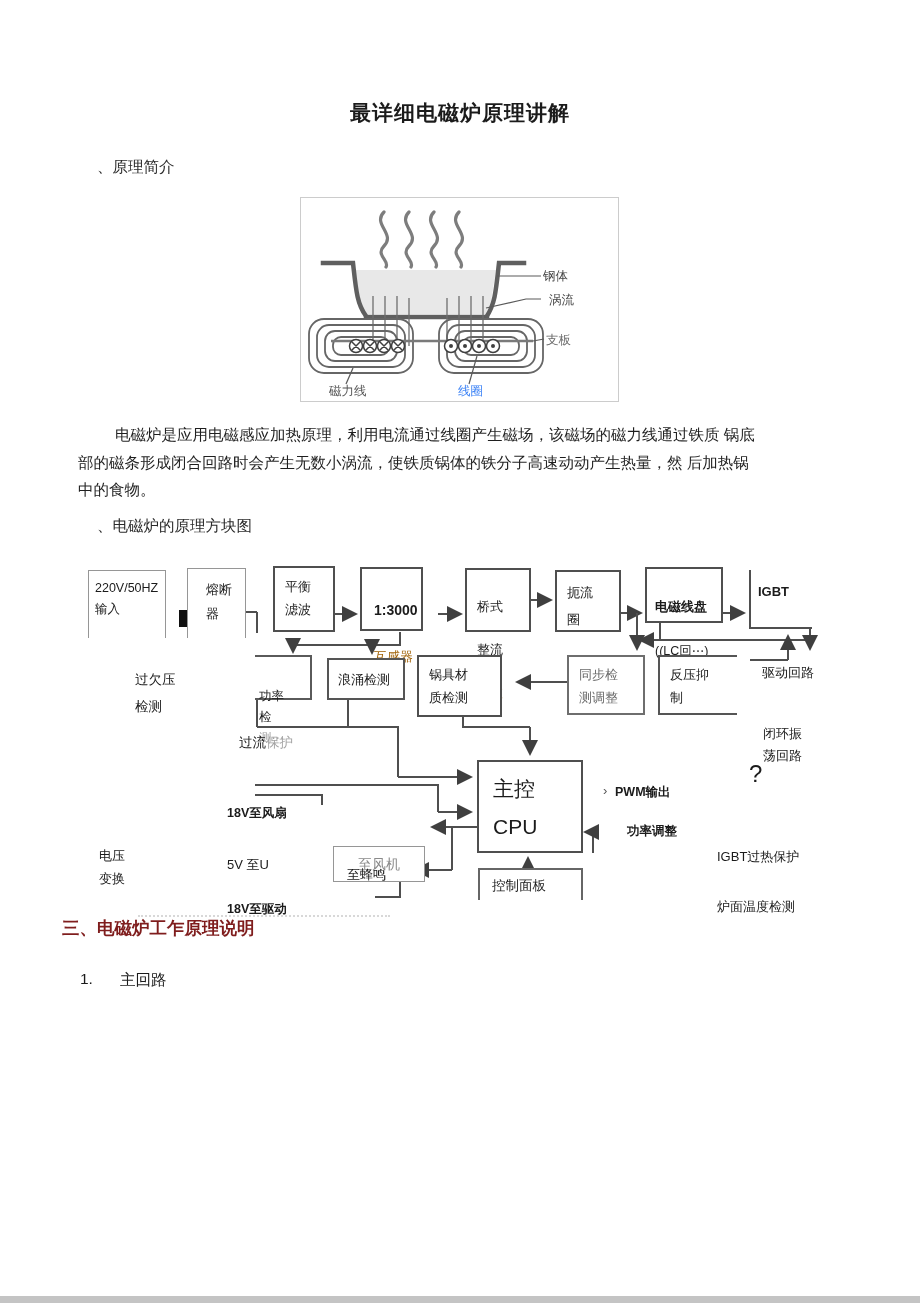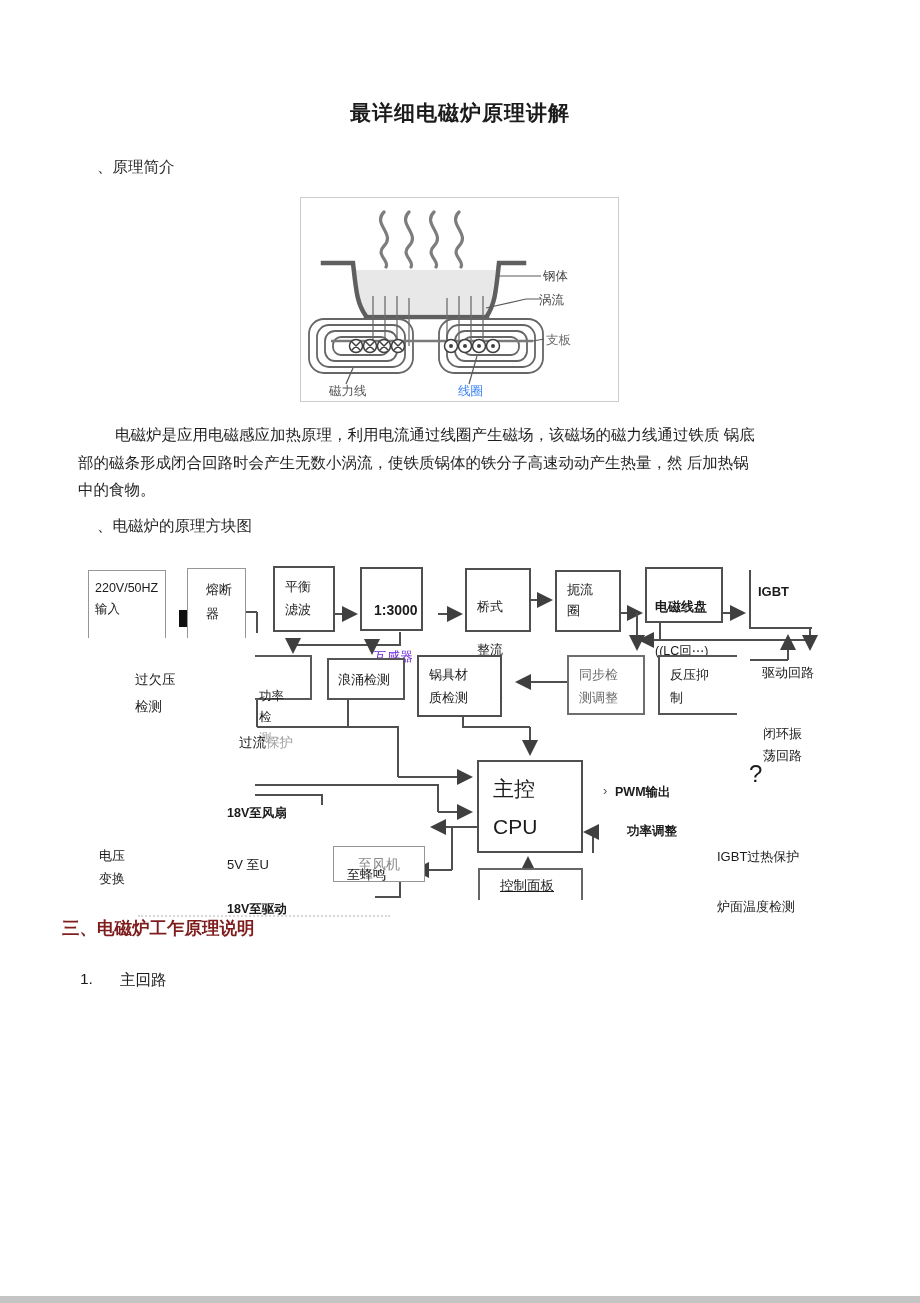--- a/index.html
+++ b/index.html
@@ -15,21 +15,21 @@
   .para .ind{text-indent:37px;display:block;}
   .figure{left:300px;top:197px;width:317px;height:203px;border:1px solid #cccccc;background:#fff;}
   
   .diagram{left:75px;top:550px;width:845px;height:370px;}
   .bx{position:absolute;box-sizing:border-box;border:2px solid #4f4f4f;background:#ffffff;
       font-size:13px;line-height:21px;white-space:pre-line;color:#1b1b1b;}
   .thin{border-width:1px;border-color:#969696;}
   .nobottom{border-bottom:none;}
   .noleft{border-left:none;}
   .noright{border-right:none;}
-  .greytext{color:#6d28d9;}
+  .greytext{color:#a16207;}
   .lb{position:absolute;font-size:13px;line-height:22px;white-space:pre-line;color:#1b1b1b;}
   .bold{font-weight:bold;}
   .faint{color:#a3a3a3;}
   .conn{position:absolute;left:0;top:0;pointer-events:none;}
   .botbar{left:0;top:1296px;width:920px;height:7px;background:#c4c4c4;}
   .dotline{left:138px;top:915px;width:252px;height:0;border-top:2px dotted #d8d8d8;}
 </style>
 </head>
 <body>
 
@@ -95,21 +95,21 @@
     </g>
     <g stroke="#5a5a5a" stroke-width="1.2" fill="none">
       <line x1="196" y1="78" x2="240" y2="78"></line>
       <path d="M185 110 L225 101 L240 101"></path>
       <line x1="232" y1="143" x2="243" y2="141"></line>
       <line x1="52" y1="170" x2="45" y2="186"></line>
       <line x1="176" y1="158" x2="168" y2="186"></line>
     </g>
   </svg>
   <div class="abs" style="left:242px;top:70px;font-size:12.5px;color:#454545;">钢体</div>
-  <div class="abs" style="left:238px;top:94px;font-size:12.5px;color:#454545;">涡流</div>
+  <div class="abs" style="left:248px;top:94px;font-size:12.5px;color:#454545;">涡流</div>
   <div class="abs" style="left:245px;top:134px;font-size:12.5px;color:#6a6a6a;">支板</div>
   <div class="abs" style="left:28px;top:185px;font-size:12.5px;color:#555555;">磁力线</div>
   <div class="abs" style="left:157px;top:185px;font-size:12.5px;color:#3b82f6;">线圈</div>
 </div>
 
 <div class="abs para">
   <span class="ind">电磁炉是应用电磁感应加热原理，利用电流通过线圈产生磁场，该磁场的磁力线通过铁质 锅底</span>
   <span>部的磁条形成闭合回路时会产生无数小涡流，使铁质锅体的铁分子高速动动产生热量，然 后加热锅</span><br>
   <span>中的食物。</span>
 </div>
@@ -170,21 +170,21 @@
 滤波</div>
   <div class="bx" style="left:285px;top:17px;width:63px;height:64px;padding:7px 0 0 12px;line-height:23px;">
     <span class="bold" style="font-size:14px;">1:3000</span><br>
     <span class="greytext">互感器</span>
   </div>
   <div class="bx" style="left:390px;top:18px;width:66px;height:64px;padding:4px 0 0 10px;line-height:21.5px;overflow:visible;">
     <span>桥式</span><br>
     <span>整流</span><br>
     <span class="greytext">滤波</span>
   </div>
-  <div class="bx" style="left:480px;top:20px;width:66px;height:62px;padding:7px 0 0 10px;line-height:21px;">扼流
+  <div class="bx" style="left:480px;top:20px;width:66px;height:62px;padding:7px 0 0 10px;line-height:27px;">扼流
 圈</div>
   <div class="bx" style="left:570px;top:17px;width:78px;height:56px;padding:5px 0 0 8px;line-height:22px;">
     <span class="bold">电磁线盘</span><br>
     <span style="font-size:12.5px;">((LC回⋯)</span>
   </div>
   <div class="lb bold" style="left:683px;top:31px;">IGBT</div>
 
   <div class="lb" style="left:60px;top:116px;line-height:27px;font-size:13.5px;">过欠压
 检测</div>
   <div class="bx noleft" style="left:180px;top:105px;width:57px;height:45px;padding:8px 15px 0 4px;font-size:12.5px;border-color:#5a5a5a;">
@@ -211,21 +211,21 @@
   <div class="lb" style="left:24px;top:294px;line-height:23px;">电压
 变换</div>
   <div class="lb" style="left:152px;top:304px;">5V 至U</div>
   <div class="lb" style="left:272px;top:314px;">至蜂鸣</div>
   <div class="lb bold" style="left:152px;top:348px;font-size:12.5px;">18V至驱动</div>
   <div class="lb" style="left:528px;top:230px;color:#555;">›</div>
   <div class="lb bold" style="left:540px;top:231px;font-size:12.5px;">PWM输出</div>
   <div class="lb" style="left:674px;top:213px;font-size:24px;">?</div>
   <div class="lb bold" style="left:552px;top:270px;font-size:12.5px;">功率调整</div>
   <div class="lb" style="left:642px;top:296px;">IGBT过热保护</div>
-  <div class="bx nobottom" style="left:403px;top:318px;width:105px;height:32px;padding:5px 0 0 20px;font-size:13.5px;border-color:#666;text-decoration:underline;">控制面板</div>
+  <div class="bx nobottom" style="left:403px;top:318px;width:105px;height:32px;padding:5px 0 0 12px;font-size:13.5px;border-color:#666;">控制面板</div>
   <div class="lb" style="left:642px;top:346px;">炉面温度检测</div>
 </div>
 
 <div class="abs dotline"></div>
 <div class="abs h3" style="left:62px;top:916px;">三、电磁炉工乍原理说明</div>
 <div class="abs" style="left:80px;top:970px;font-size:15.5px;">1.</div>
 <div class="abs" style="left:120px;top:970px;font-size:15.5px;">主回路</div>
 
 <div class="abs botbar"></div>
 

